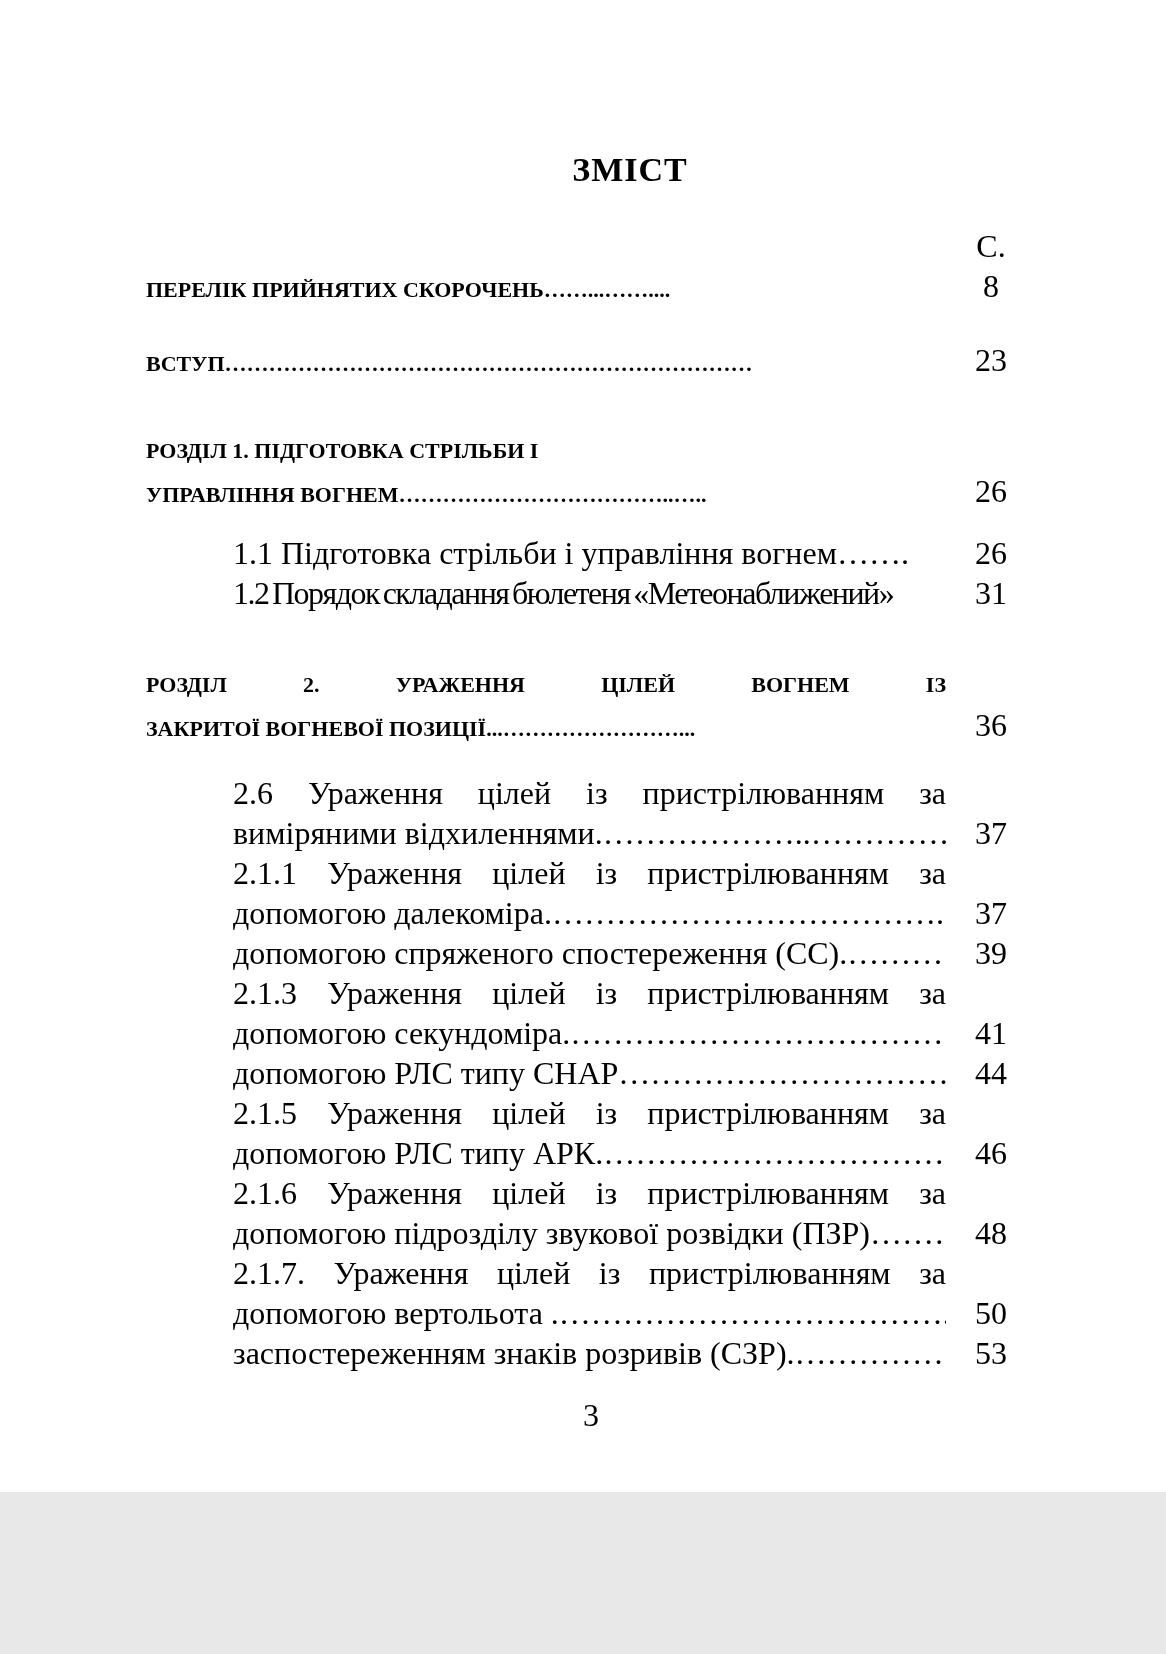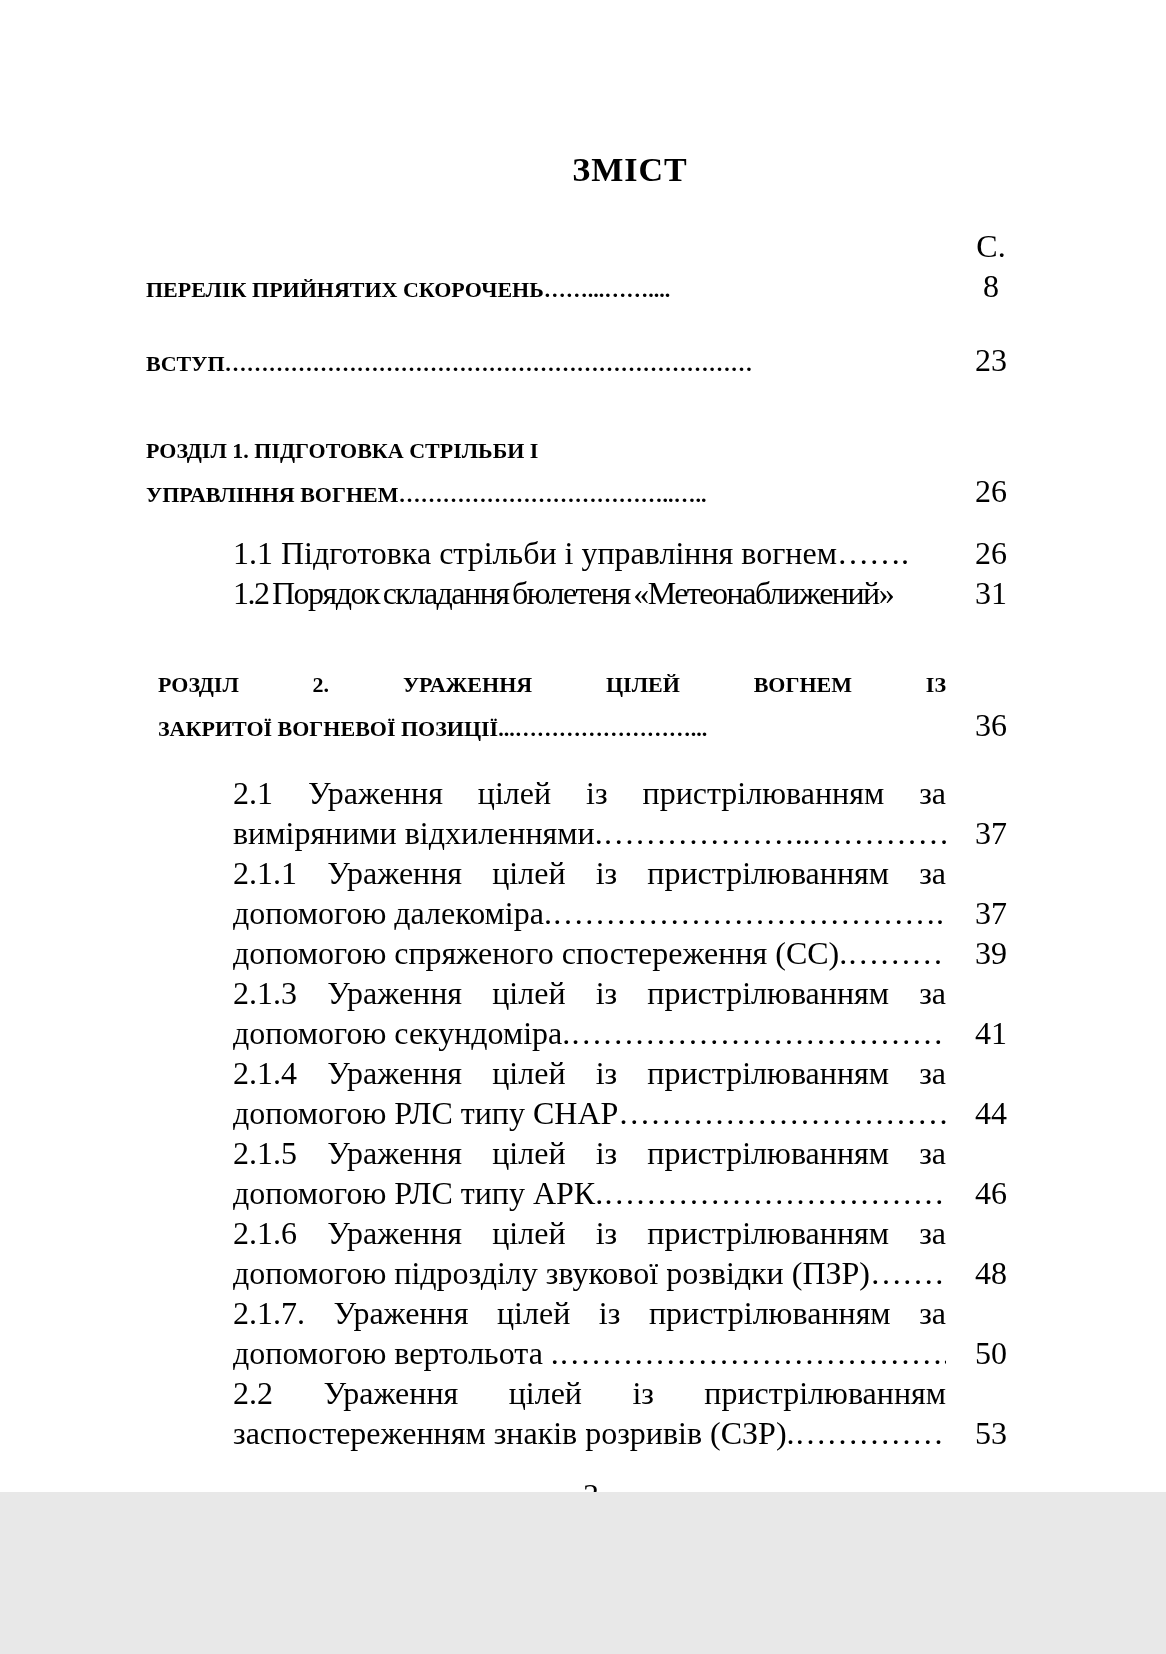--- a/index.html
+++ b/index.html
@@ -34,21 +34,21 @@
     width:90px;flex:none;
     text-align:center;
     font-size:32px;line-height:40px;
     font-weight:normal;
   }
   .toc-entry{margin:0;}
   
   #toc-rows .toc-entry:nth-child(2){margin-top:30px;}
   #toc-rows .toc-entry:nth-child(3){margin-top:47px;}
   #toc-rows .toc-entry:nth-child(4){margin-top:18px;}
-  #toc-rows .toc-entry:nth-child(5){margin-top:52px;margin-left:12px;}
+  #toc-rows .toc-entry:nth-child(5){margin-top:52px;}
   #toc-rows .toc-entry:nth-child(6){margin-top:24px;}
   .toc-line{
     display:flex;
     align-items:baseline;
   }
   .toc-text{
     flex:1 1 auto;
     min-width:0;
     font-size:32px;
     line-height:40px;
@@ -139,21 +139,21 @@
             <div class="toc-text stretch">РОЗДІЛ 2. УРАЖЕННЯ ЦІЛЕЙ ВОГНЕМ ІЗ</div>
             <div class="pagecell"></div>
           </div>
           <div class="toc-line">
             <div class="toc-text">ЗАКРИТОЇ ВОГНЕВОЇ ПОЗИЦІЇ...……………………...</div>
             <div class="pagecell">36</div>
           </div>
         </div>
         <div class="toc-entry subitems">
           <div class="toc-line">
-            <div class="toc-text stretch">2.1 Ураження цілей із пристрілюванням за</div>
+            <div class="toc-text stretch">2.6 Ураження цілей із пристрілюванням за</div>
             <div class="pagecell"></div>
           </div>
           <div class="toc-line">
             <div class="toc-text">виміряними відхиленнями.………………..……………...</div>
             <div class="pagecell">37</div>
           </div>
           <div class="toc-line">
             <div class="toc-text stretch">2.1.1 Ураження цілей із пристрілюванням за</div>
             <div class="pagecell"></div>
           </div>
@@ -167,24 +167,20 @@
           </div>
           <div class="toc-line">
             <div class="toc-text stretch">2.1.3 Ураження цілей із пристрілюванням за</div>
             <div class="pagecell"></div>
           </div>
           <div class="toc-line">
             <div class="toc-text">допомогою секундоміра.………………………………....</div>
             <div class="pagecell">41</div>
           </div>
           <div class="toc-line">
-            <div class="toc-text stretch">2.1.4 Ураження цілей із пристрілюванням за</div>
-            <div class="pagecell"></div>
-          </div>
-          <div class="toc-line">
             <div class="toc-text">допомогою РЛС типу СНАР……………………………..</div>
             <div class="pagecell">44</div>
           </div>
           <div class="toc-line">
             <div class="toc-text stretch">2.1.5 Ураження цілей із пристрілюванням за</div>
             <div class="pagecell"></div>
           </div>
           <div class="toc-line">
             <div class="toc-text">допомогою РЛС типу АРК.……………………………….</div>
             <div class="pagecell">46</div>
@@ -199,24 +195,20 @@
           </div>
           <div class="toc-line">
             <div class="toc-text stretch">2.1.7. Ураження цілей із пристрілюванням за</div>
             <div class="pagecell"></div>
           </div>
           <div class="toc-line">
             <div class="toc-text">допомогою вертольота .……………………………….....</div>
             <div class="pagecell">50</div>
           </div>
           <div class="toc-line">
-            <div class="toc-text stretch">2.2 Ураження цілей із пристрілюванням</div>
-            <div class="pagecell"></div>
-          </div>
-          <div class="toc-line">
             <div class="toc-text">заспостереженням знаків розривів (СЗР).……………...</div>
             <div class="pagecell">53</div>
           </div>
         </div>
       </div>
 
     <div class="footer-page">3</div>
   </div>
 
   <div class="scan-artifact"></div>

